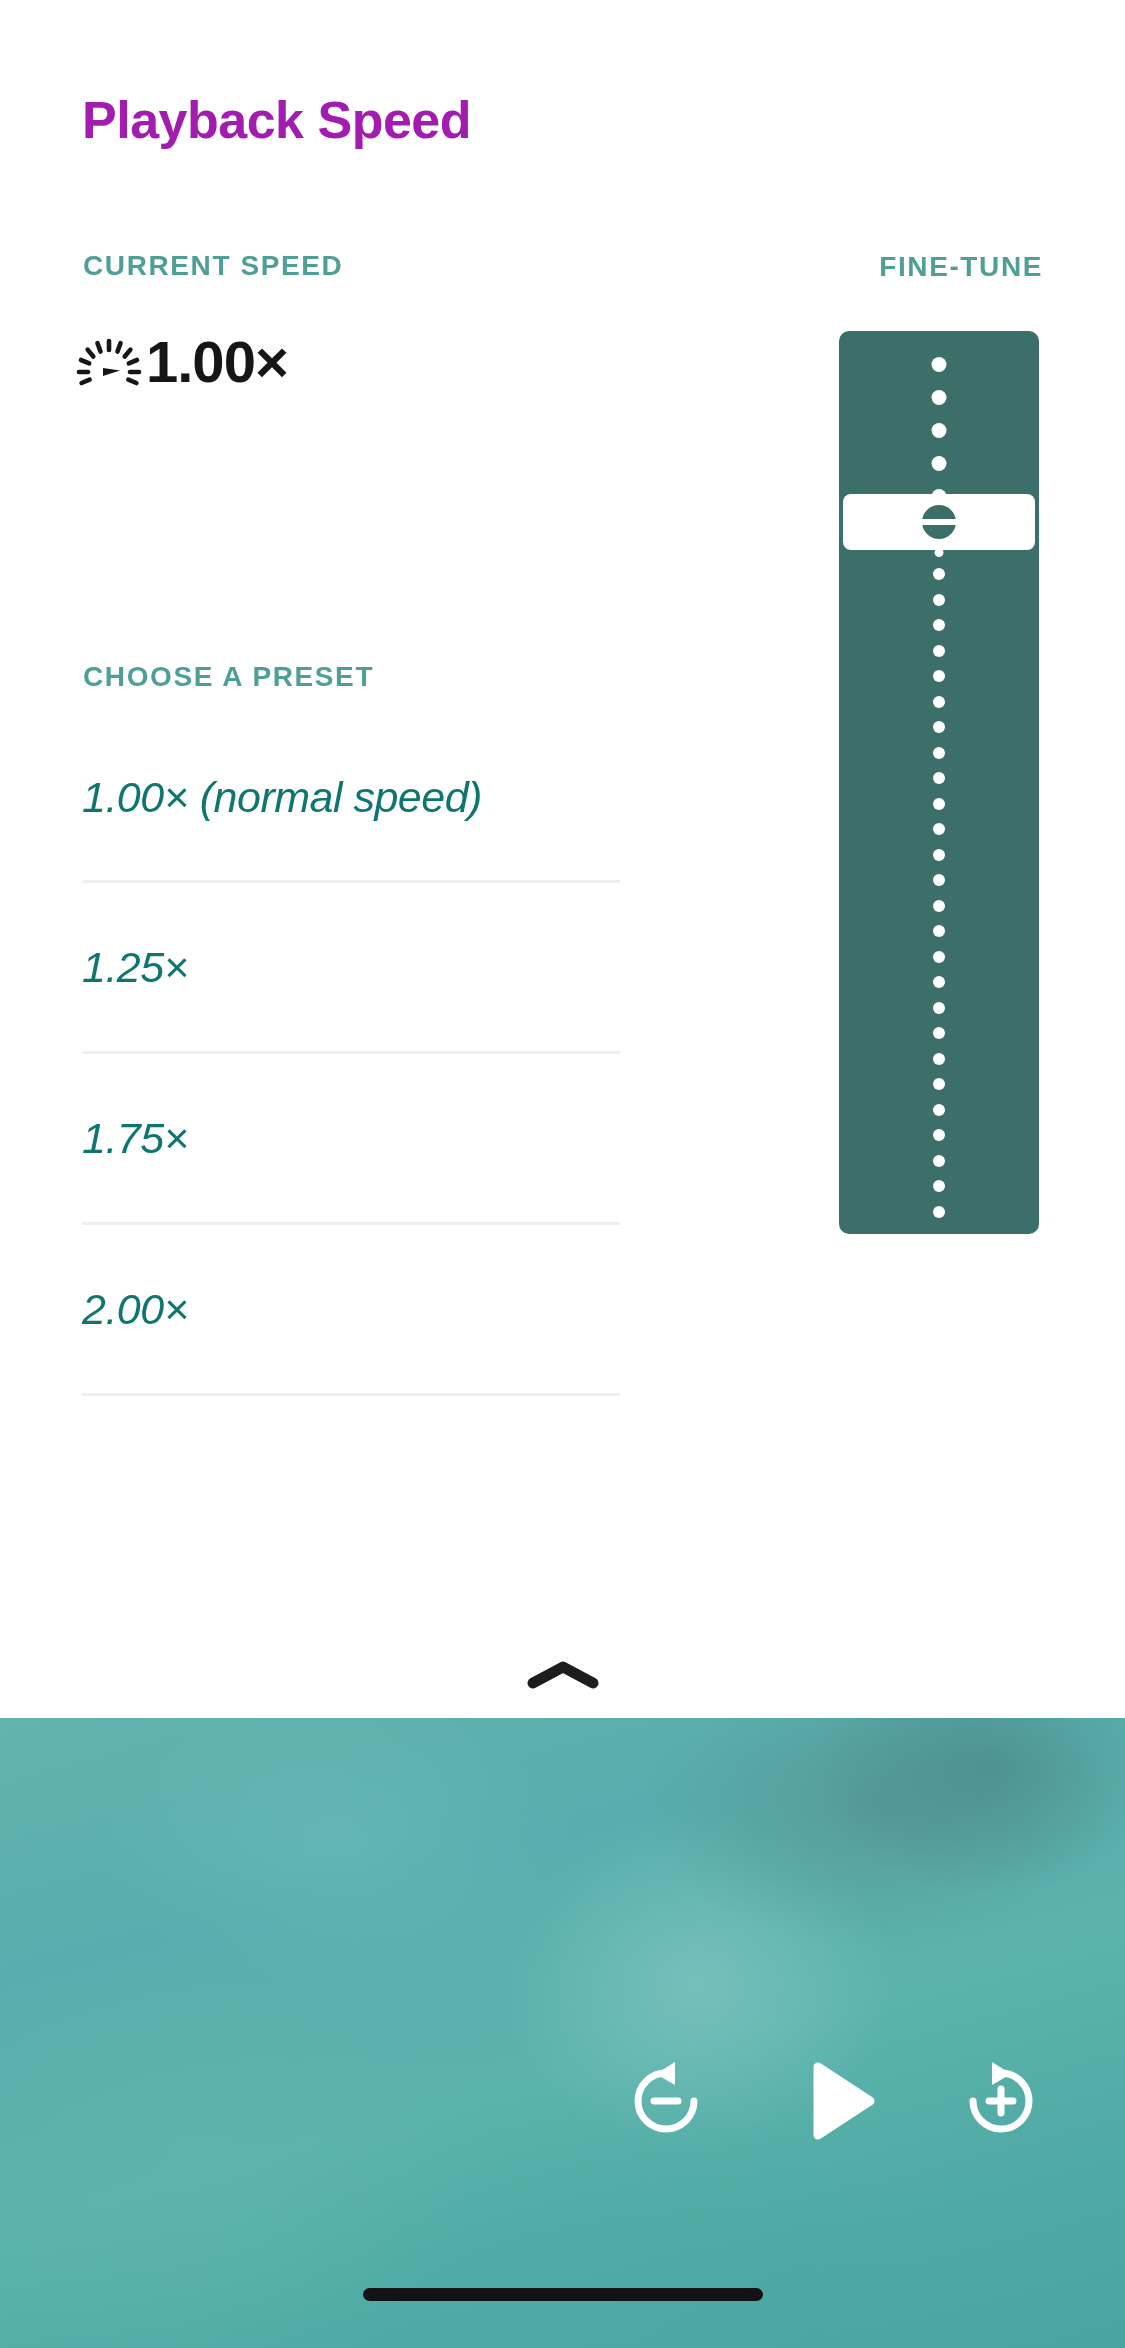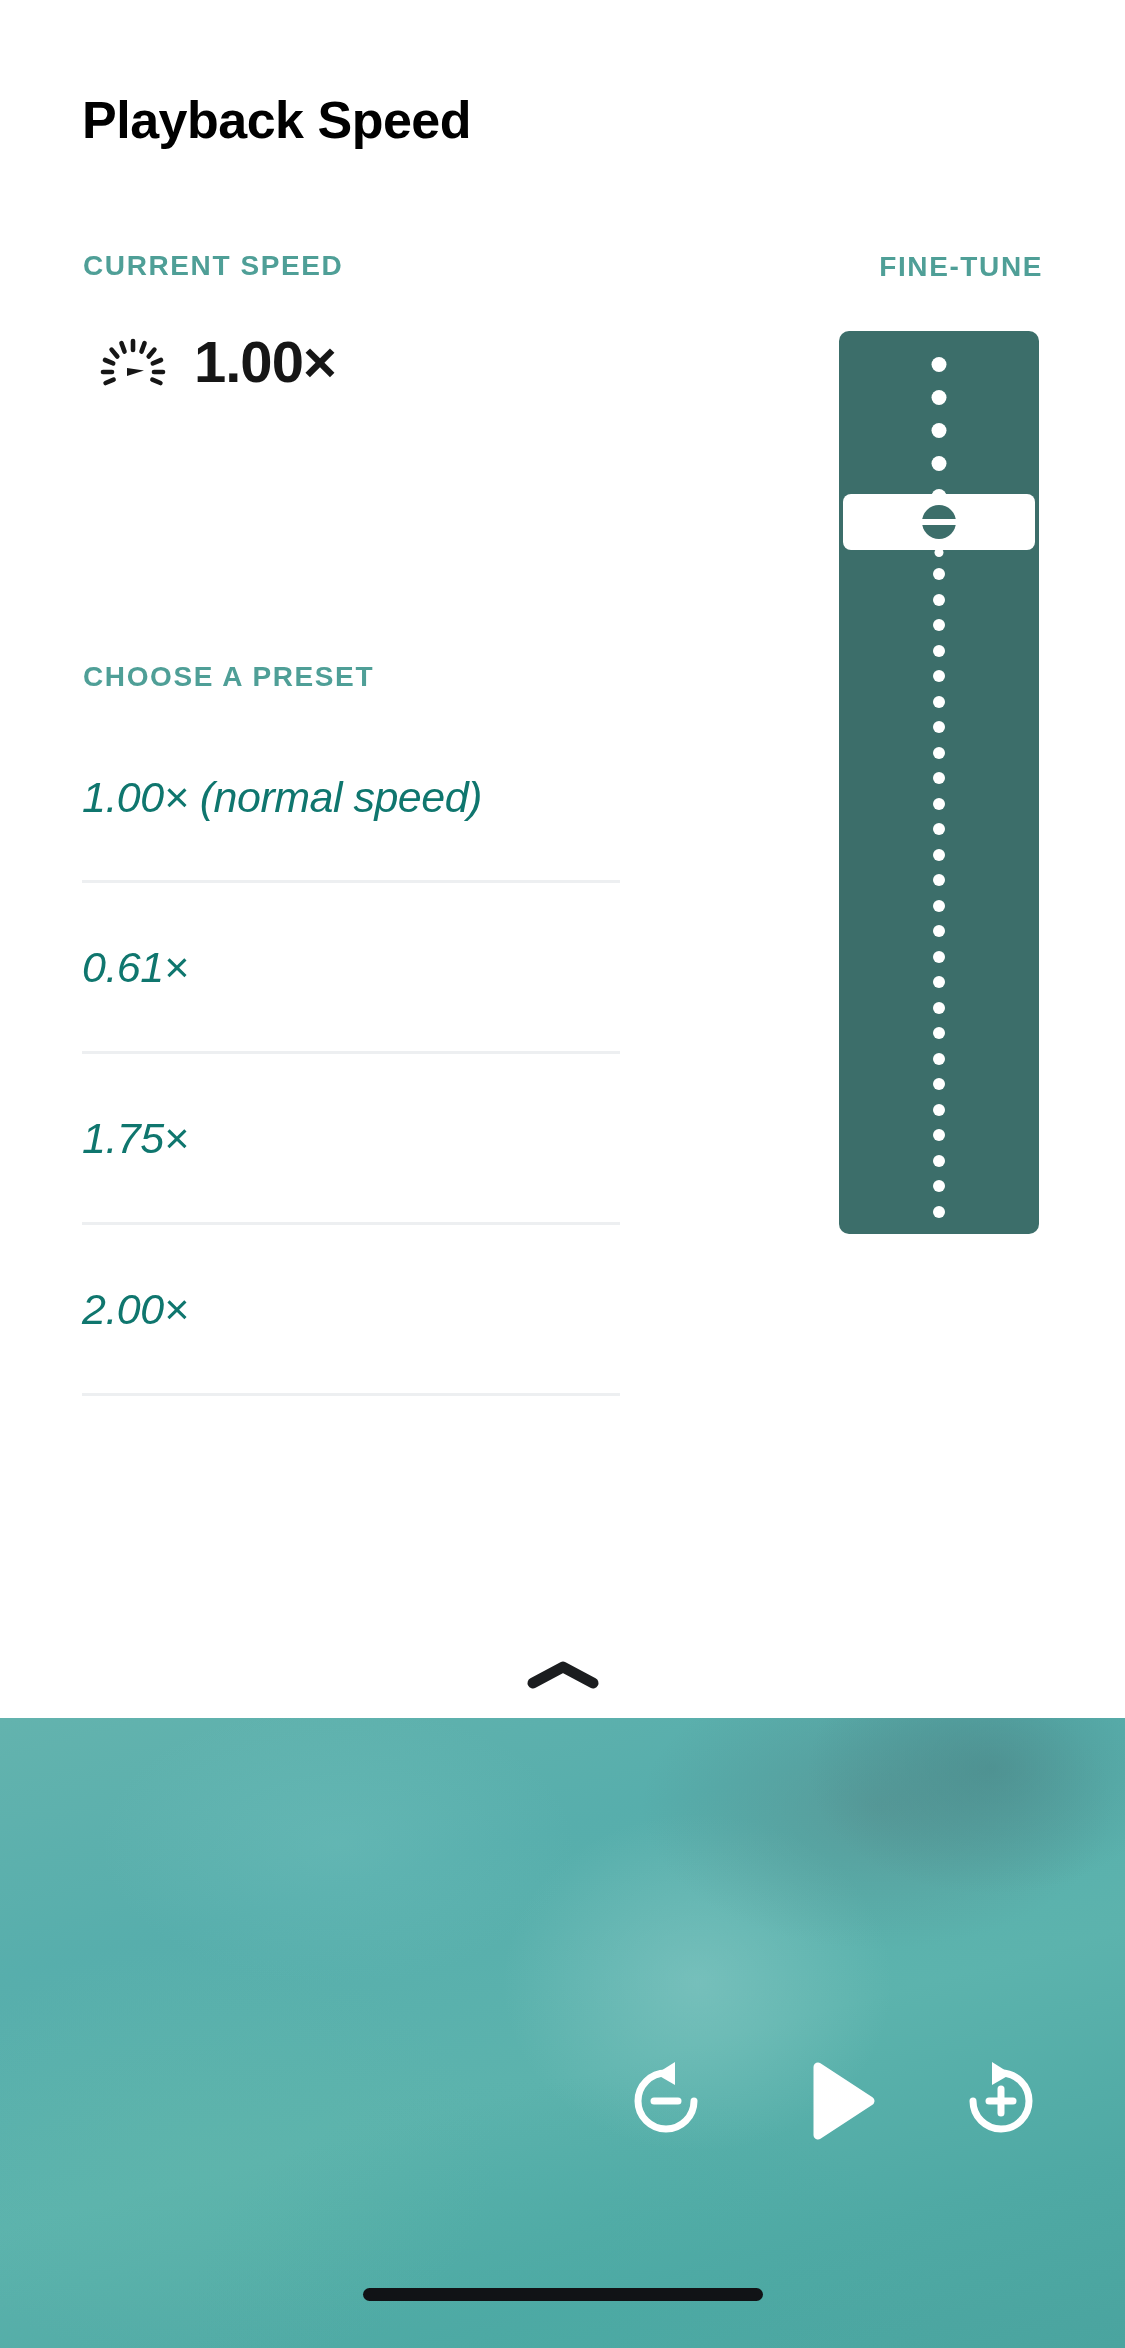--- a/index.html
+++ b/index.html
@@ -30,37 +30,37 @@
   }
 
   
   .sheet {
     position:absolute; left:0; top:0; width:1125px; height:1718px;
     background:#ffffff; z-index:5;
   }
   .sheet-title {
     position:absolute; left:82px; top:90px;
     font-size:52px; font-weight:bold; letter-spacing:-0.5px;
-    color:#000000;
+    color:#a21caf;
   }
 
   
   .sec-label {
     position:absolute;
     font-size:28px; font-weight:bold; letter-spacing:1.6px;
     color:#4f9f97;
   }
   #label-current { left:83px; top:250px; }
   #label-finetune { right:82px; top:251px; }
   #label-preset  { left:83px; top:661px; }
 
   
   .speed-row {
-    position:absolute; left:96px; top:333px;
-    display:flex; align-items:center; gap:24px;
+    position:absolute; left:72px; top:333px;
+    display:flex; align-items:center; gap:0;
   }
   .gauge-icon { width:74px; height:54px; display:block; }
   .speed-value {
     font-size:58px; font-weight:bold; color:#161616;
     letter-spacing:-1px; line-height:1;
   }
 
   
   .preset-list { position:absolute; left:82px; top:715px; width:538px; }
   .preset-row {
@@ -152,21 +152,21 @@
       <div class="speed-value">1.00×</div>
     </div>
 
     <div class="sec-label" id="label-preset">CHOOSE A PRESET</div>
 
     <div class="preset-list">
       <div class="preset-row">
         <span class="preset-label">1.00× (normal speed)</span>
       </div>
       <div class="preset-row">
-        <span class="preset-label">0.61×</span>
+        <span class="preset-label">1.25×</span>
       </div>
       <div class="preset-row">
         <span class="preset-label">1.75×</span>
       </div>
       <div class="preset-row">
         <span class="preset-label">2.00×</span>
       </div>
     </div>
 
     <div class="slider-wrap">

